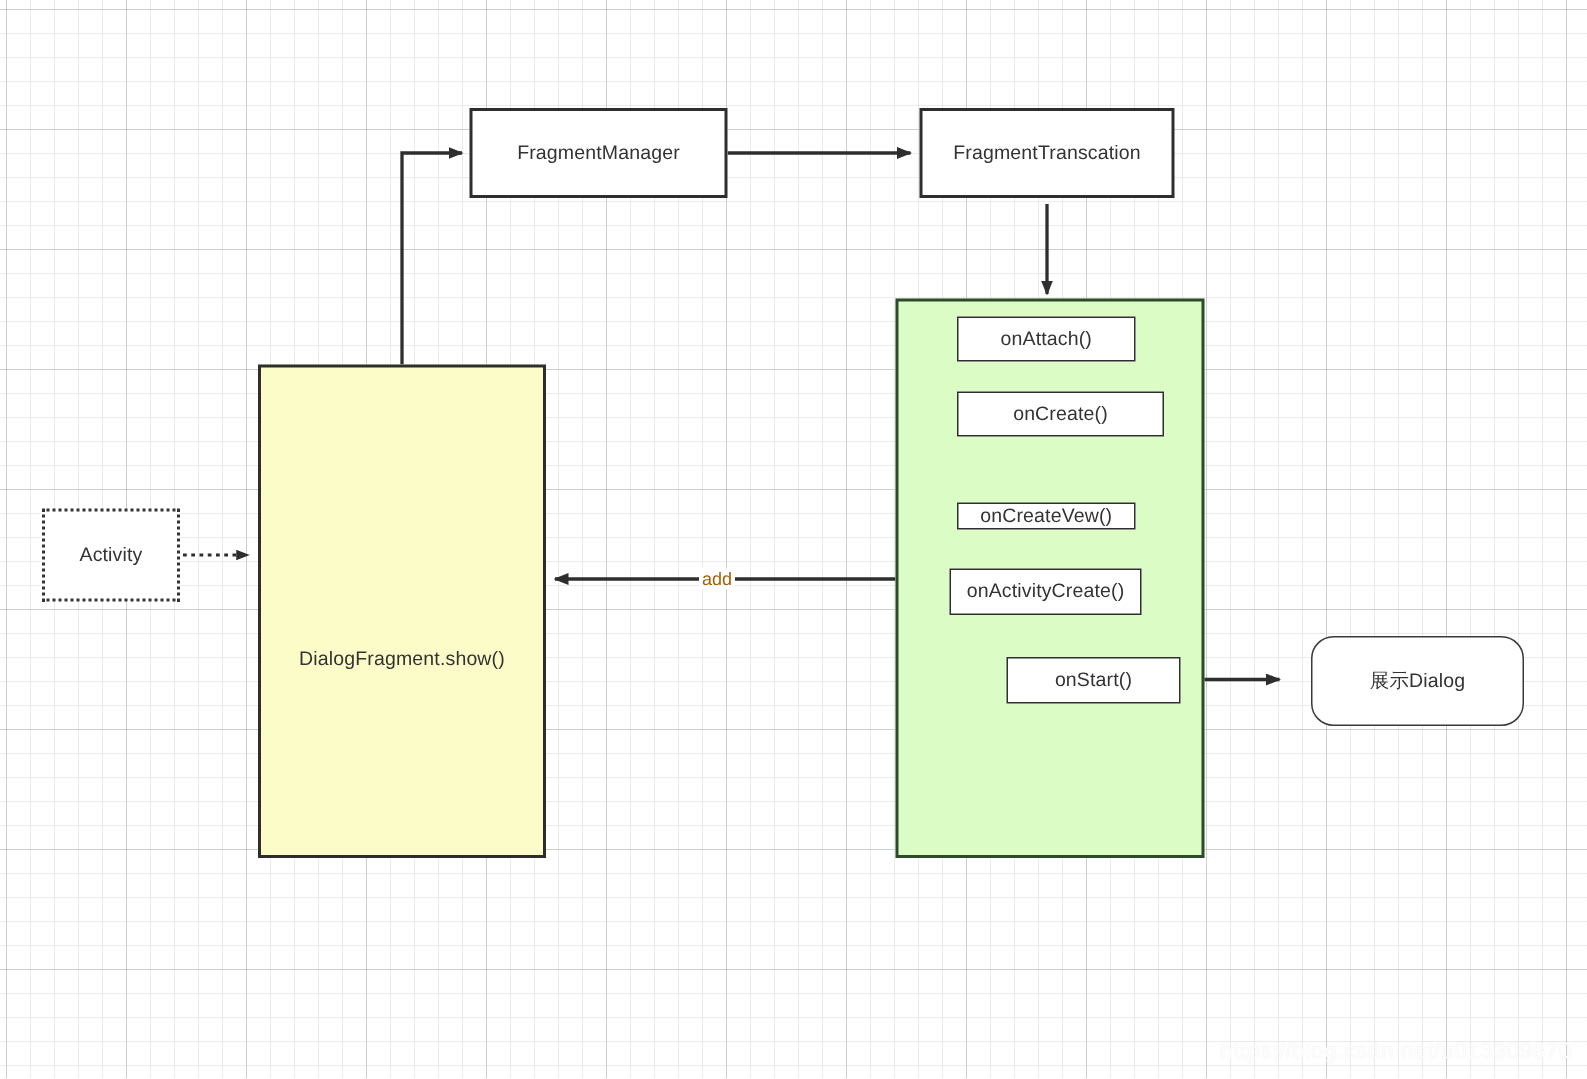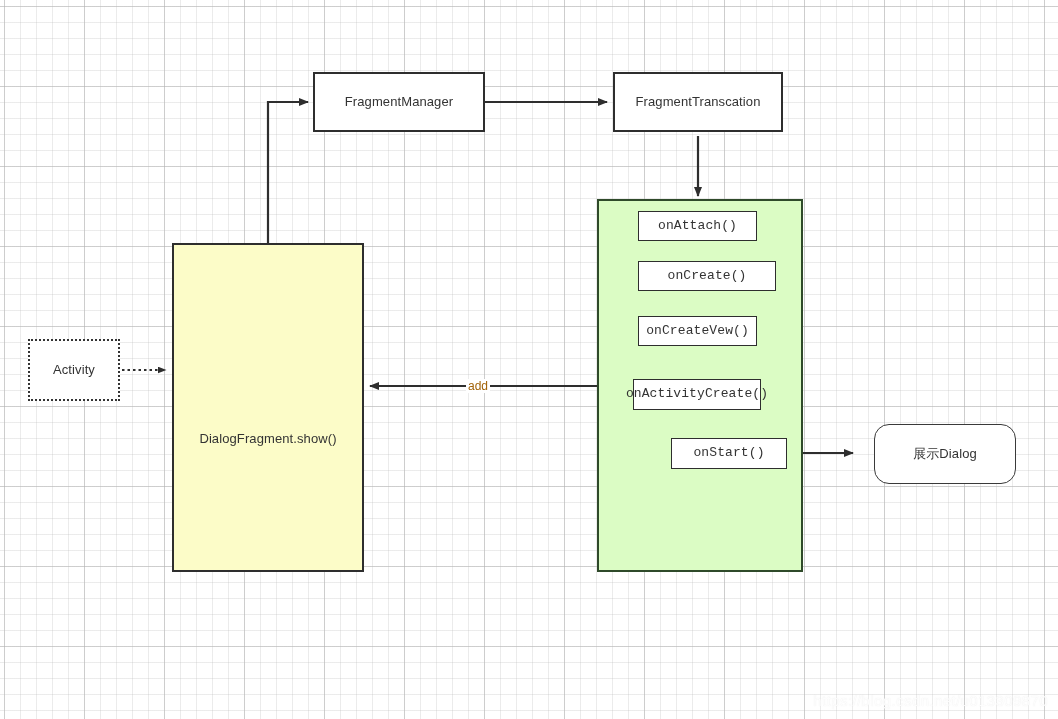--- a/index.html
+++ b/index.html
@@ -56,21 +56,20 @@
   .roundbox {
     background: #ffffff;
     border: 1.5px solid #3a3a3a;
     border-radius: 15px;
     margin-left: 17px;
   }
   .lifebox {
     background: #ffffff;
     border: 1.6px solid #2e2e2e;
     font-size: 13px;
-    font-family: Liberation Mono, monospace;
   }
   svg.edges {
     position: absolute;
     left: 0;
     top: 0;
     width: 1058px;
     height: 719px;
     pointer-events: none;
   }
   .edge-label {
@@ -141,21 +140,21 @@
   </div>
 
   <div class="node greenbox" style="left:597px; top:199px; width:206px; height:373px;"></div>
 
   <div class="node lifebox" style="left:638px; top:211px; width:119px; height:30px;">
     <span>onAttach()</span>
   </div>
   <div class="node lifebox" style="left:638px; top:261px; width:138px; height:30px;">
     <span>onCreate()</span>
   </div>
-  <div class="node lifebox" style="left:638px; top:316px; width:119px; height:30px;">
+  <div class="node lifebox" style="left:638px; top:335px; width:119px; height:18px;">
     <span>onCreateVew()</span>
   </div>
   <div class="node lifebox" style="left:633px; top:379px; width:128px; height:31px;">
     <span>onActivityCreate()</span>
   </div>
   <div class="node lifebox" style="left:639px; top:438px; width:116px; height:31px;margin-left:32px;">
     <span>onStart()</span>
   </div>
 
   <div class="node roundbox" style="left:857px; top:424px; width:142px; height:60px;">

